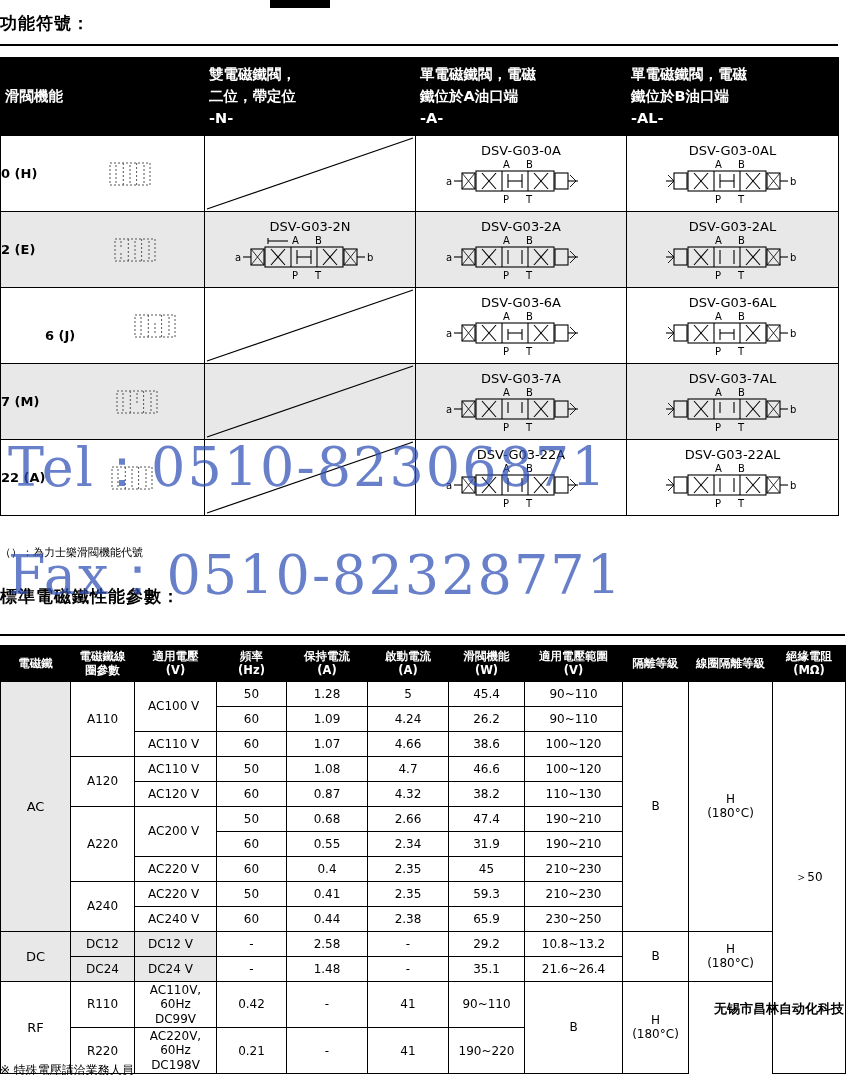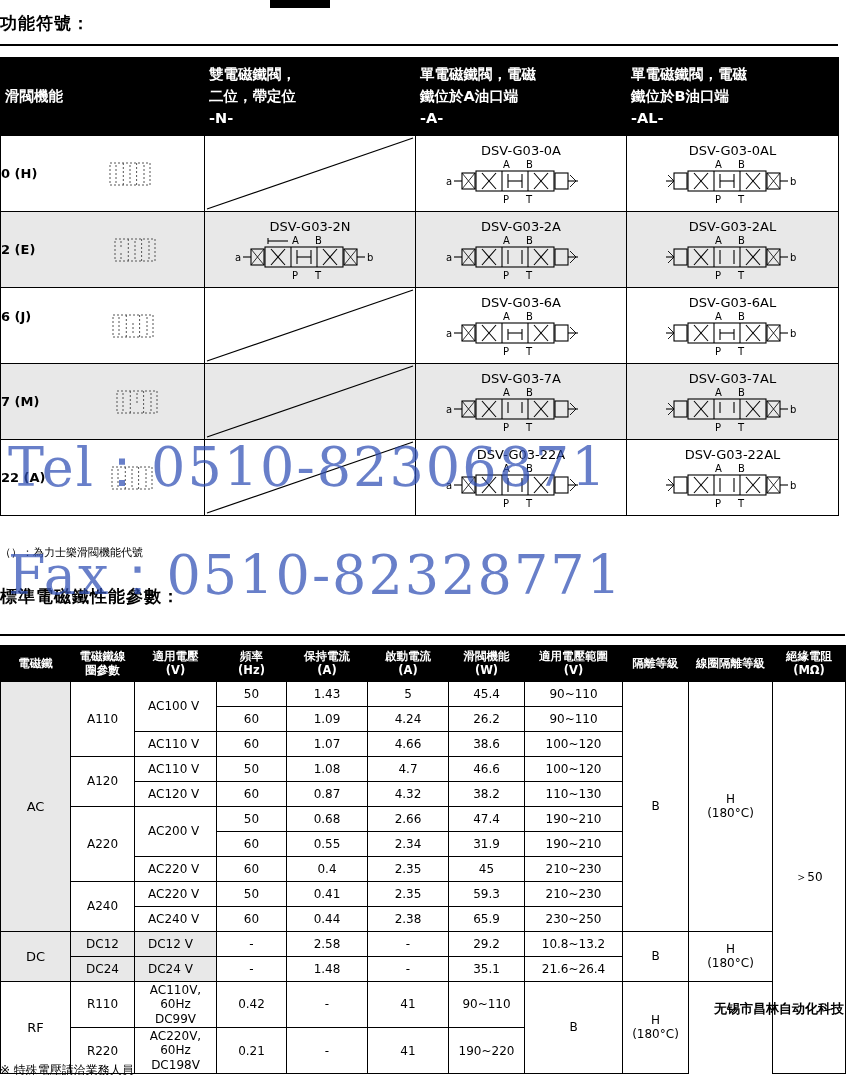--- a/index.html
+++ b/index.html
@@ -293,21 +293,21 @@
               <text x="132" y="26" font-size="10" stroke="none" fill="#000">b</text>
               <text x="57" y="44" font-size="10" stroke="none" fill="#000">P</text>
               <text x="80" y="44" font-size="10" stroke="none" fill="#000">T</text>
             </g>
           </svg>
         </td>
       </tr>
 
       <tr>
         <td class="rowlabel rowplain">
-          <div style="display:flex;align-items:flex-start;gap:30px;">
+          <div style="display:flex;align-items:flex-end;gap:30px;margin-left:44px;">
             <span>6 (J)</span>
             <svg class="sym" width="44" height="34" viewBox="0 0 44 34">
               <g stroke="#555" stroke-width="1" fill="none" stroke-dasharray="2,2">
                 <rect x="2" y="6" width="40" height="22"></rect>
                 <line x1="15.3" y1="6" x2="15.3" y2="28"></line>
                   <line x1="28.6" y1="6" x2="28.6" y2="28"></line>
                 <line x1="8" y1="8" x2="8" y2="26"></line>
                   <line x1="22" y1="14" x2="22" y2="26"></line>
                   <line x1="36" y1="8" x2="36" y2="26"></line>
               </g>
@@ -597,21 +597,21 @@
         </th>
       </tr>
     </thead>
     <tbody>
 
       <tr>
         <td class="shade big" rowspan="10">AC</td>
         <td rowspan="3">A110</td>
         <td class="left" rowspan="2">AC100 V</td>
         <td>50</td>
-        <td>1.43</td>
+        <td>1.28</td>
         <td>5</td>
         <td>45.4</td>
         <td>90~110</td>
         <td rowspan="10">B</td>
         <td rowspan="10">
           <div>H</div>
           <div>(180°C)</div>
         </td>
         <td rowspan="14">＞50</td>
       </tr>

